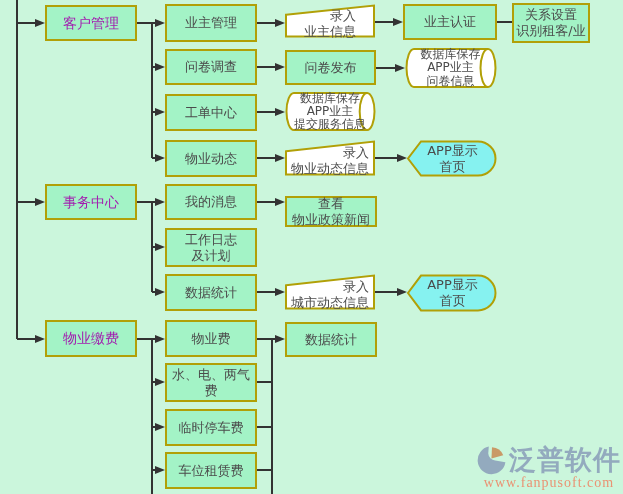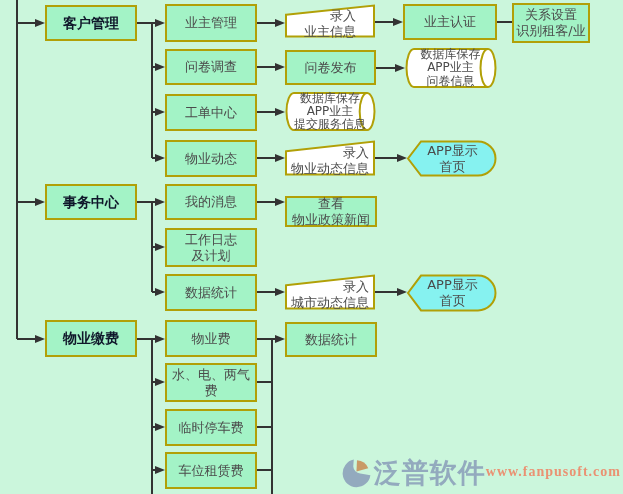--- a/index.html
+++ b/index.html
@@ -15,31 +15,31 @@
   html,body{margin:0;padding:0;}
   body{font-family:"DejaVu Sans","Liberation Sans",sans-serif;}
   .stage{position:relative;width:623px;height:494px;background:var(--background);overflow:hidden;}
   .wires{position:absolute;left:0;top:0;z-index:0;}
   .ln{stroke:var(--connector);stroke-width:2;fill:none;}
   .ah{fill:var(--connector);stroke:none;}
   .node{position:absolute;z-index:1;display:flex;align-items:center;justify-content:center;
         text-align:center;font-size:13px;color:#4b4b4b;line-height:1.2;box-sizing:border-box;}
   .node .lbl{position:relative;white-space:pre-line;z-index:1;}
   .process{background:var(--node-fill);border:2px solid var(--node-border);}
-  .lvl1{font-weight:bold;color:#0f172a;font-size:14px;}
+  .lvl1{font-weight:normal;color:#a21caf;font-size:14px;}
   .shape svg{position:absolute;left:0;top:0;width:100%;height:100%;overflow:visible;}
   .io path.body{fill:var(--io-fill);stroke:var(--node-border);stroke-width:2;}
   .io path.inner{fill:none;stroke:var(--node-border);stroke-width:2;}
   .disp path.body{fill:var(--display-fill);stroke:var(--node-border);stroke-width:2;}
   .storage{font-size:12px;line-height:1.1;text-align:center;}
   .manual .lbl{padding-top:5px;text-align:right;}
-  .watermark{position:absolute;right:2px;bottom:3px;z-index:2;display:flex;flex-direction:row;align-items:center;}
+  .watermark{position:absolute;right:2px;bottom:3px;z-index:2;display:flex;flex-direction:column;align-items:center;}
   .wm-top{display:flex;align-items:center;gap:2px;}
   .wm-brand{font-size:27px;font-weight:bold;color:var(--brand-text);letter-spacing:1px;}
-  .wm-url{font-family:"Liberation Serif","DejaVu Serif",serif;font-weight:bold;font-size:14px;
+  .wm-url{font-family:"Liberation Serif","DejaVu Serif",serif;font-weight:normal;font-size:14px;
           color:var(--brand-url);letter-spacing:1px;margin-top:-3px;}
 </style>
 </head>
 <body>
 
 <div class="stage">
 
   <svg class="wires" width="623" height="494">
 
     <path class="ln" d="M17,0 V339"></path>

